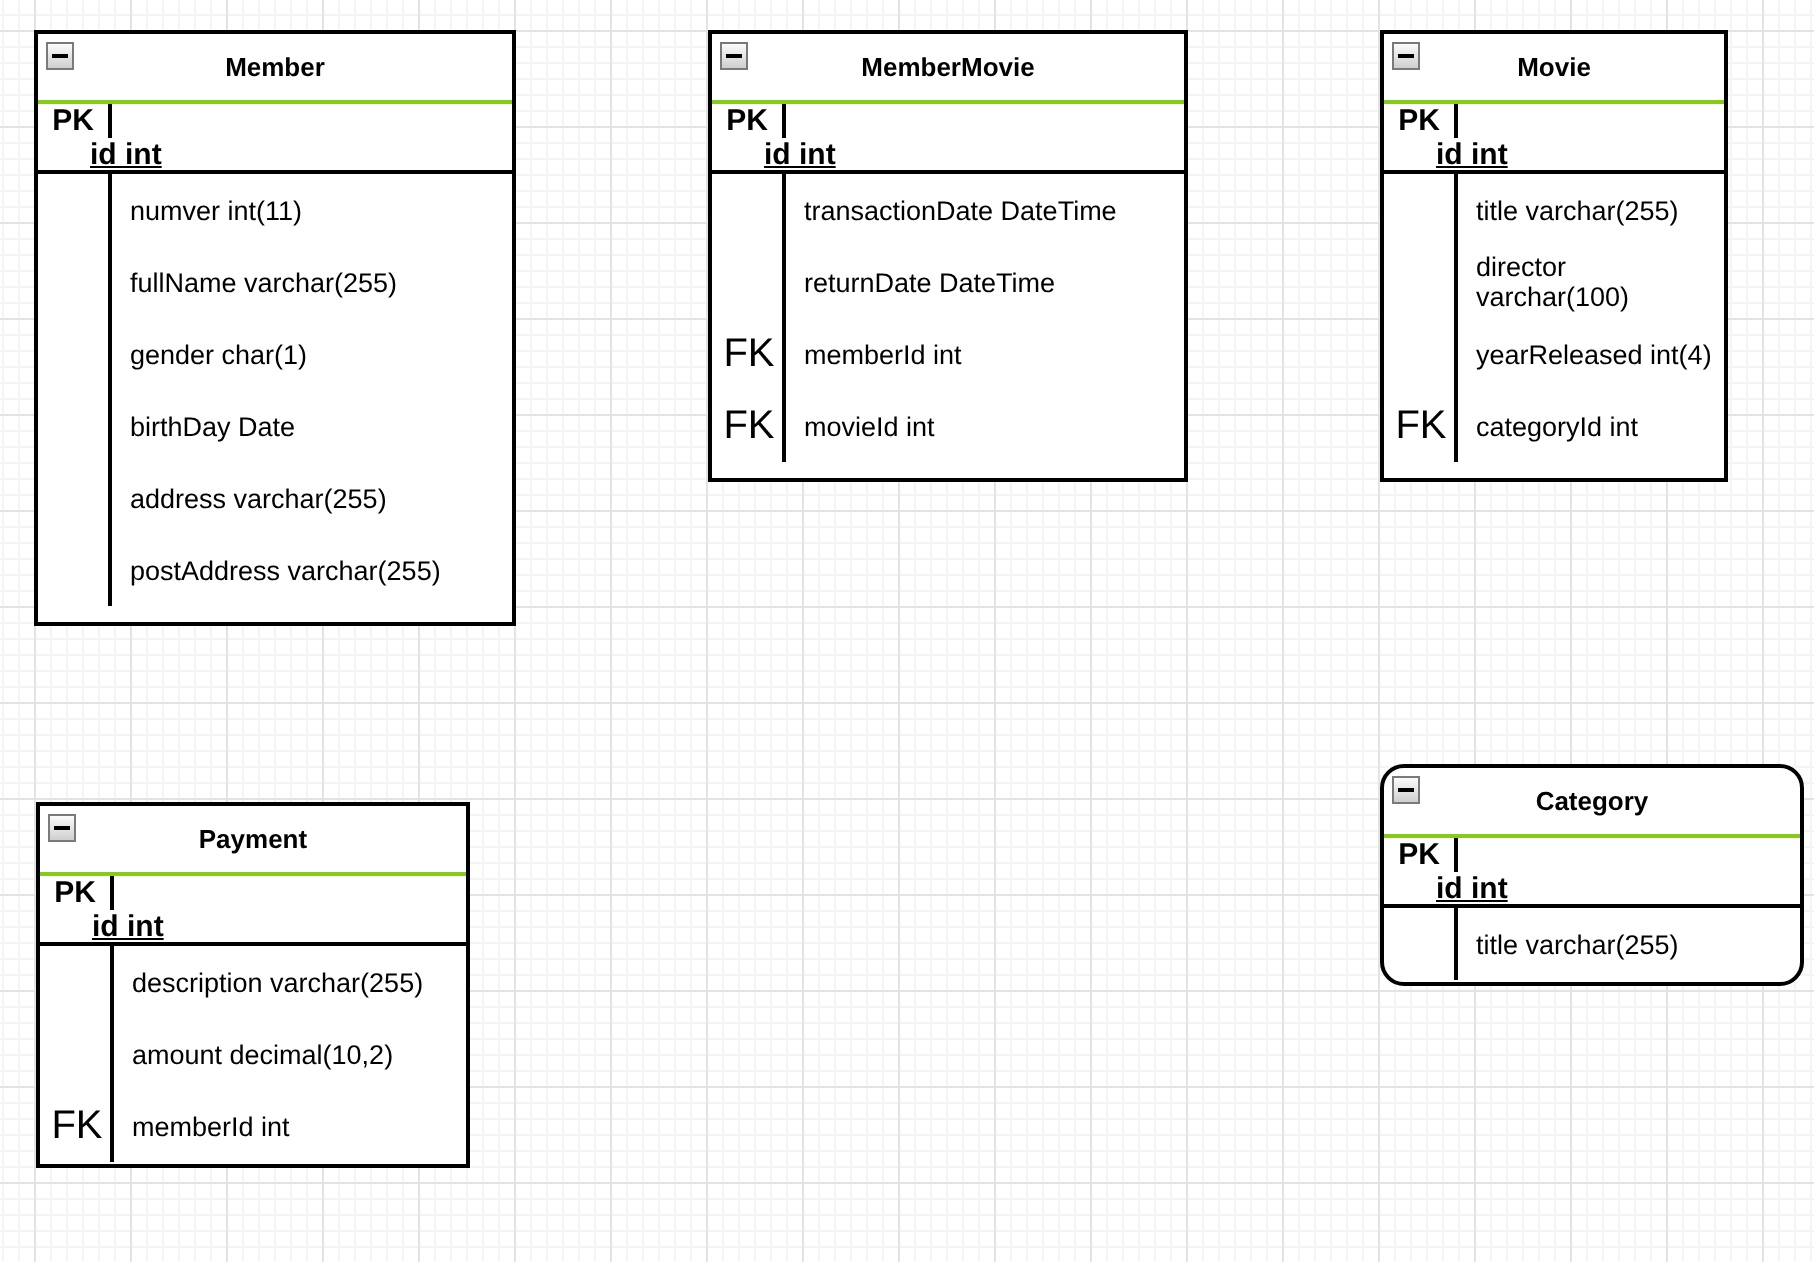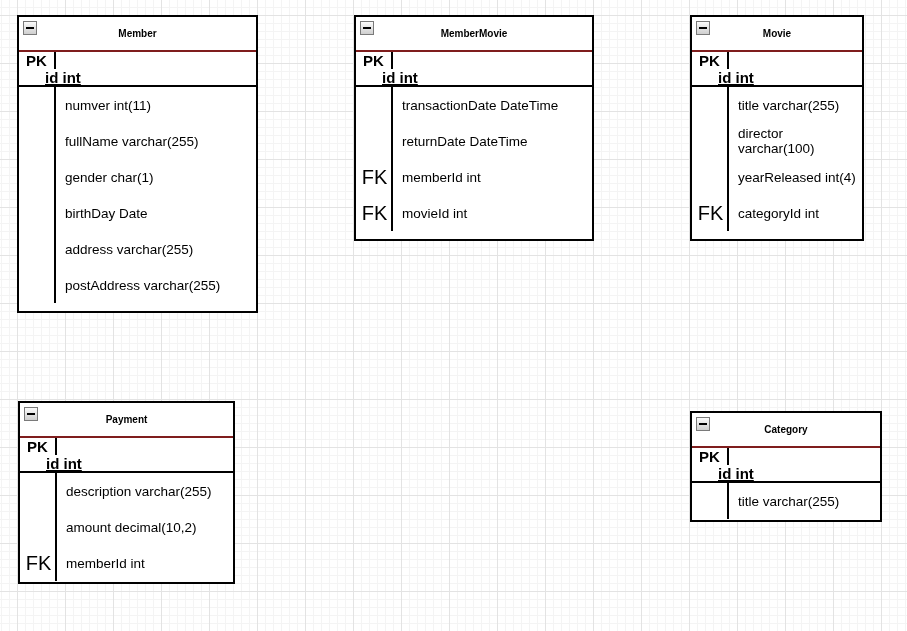--- a/index.html
+++ b/index.html
@@ -20,27 +20,27 @@
     color: #000000;
   }
   .entity {
     position: absolute;
     background: #ffffff;
     border: 2px solid #000000;
     box-sizing: border-box;
   }
   .titlebar {
     height: 33px;
-    border-bottom: 2px solid #7f1d1d;
+    border-bottom: 2px solid #84cc16;
     display: flex;
     align-items: center;
     justify-content: center;
     position: relative;
     font-weight: bold;
-    font-size: 10px;
+    font-size: 13px;
   }
   .collapse {
     position: absolute;
     left: 4px;
     top: 4px;
     width: 14px;
     height: 14px;
     box-sizing: border-box;
     border: 1px solid #7a7a7a;
     background: linear-gradient(#fbfbfb, #cfcfcf);
@@ -110,21 +110,21 @@
     flex: 1;
     display: flex;
     align-items: center;
     padding-left: 9px;
     font-size: 13.5px;
   }
   .e-member      { left: 17px;  top: 15px;  width: 241px; }
   .e-membermovie { left: 354px; top: 15px;  width: 240px; }
   .e-movie       { left: 690px; top: 15px;  width: 174px; }
   .e-payment     { left: 18px;  top: 401px; width: 217px; }
-  .e-category    { left: 690px; top: 411px; width: 192px; }
+  .e-category    { left: 690px; top: 382px; width: 212px; border-radius: 12px; }
 </style>
 </head>
 <body>
 
 <div id="canvas">
 
   <div class="entity e-member">
     <div class="titlebar">
       <span class="collapse"></span>
       <span>Member</span>

